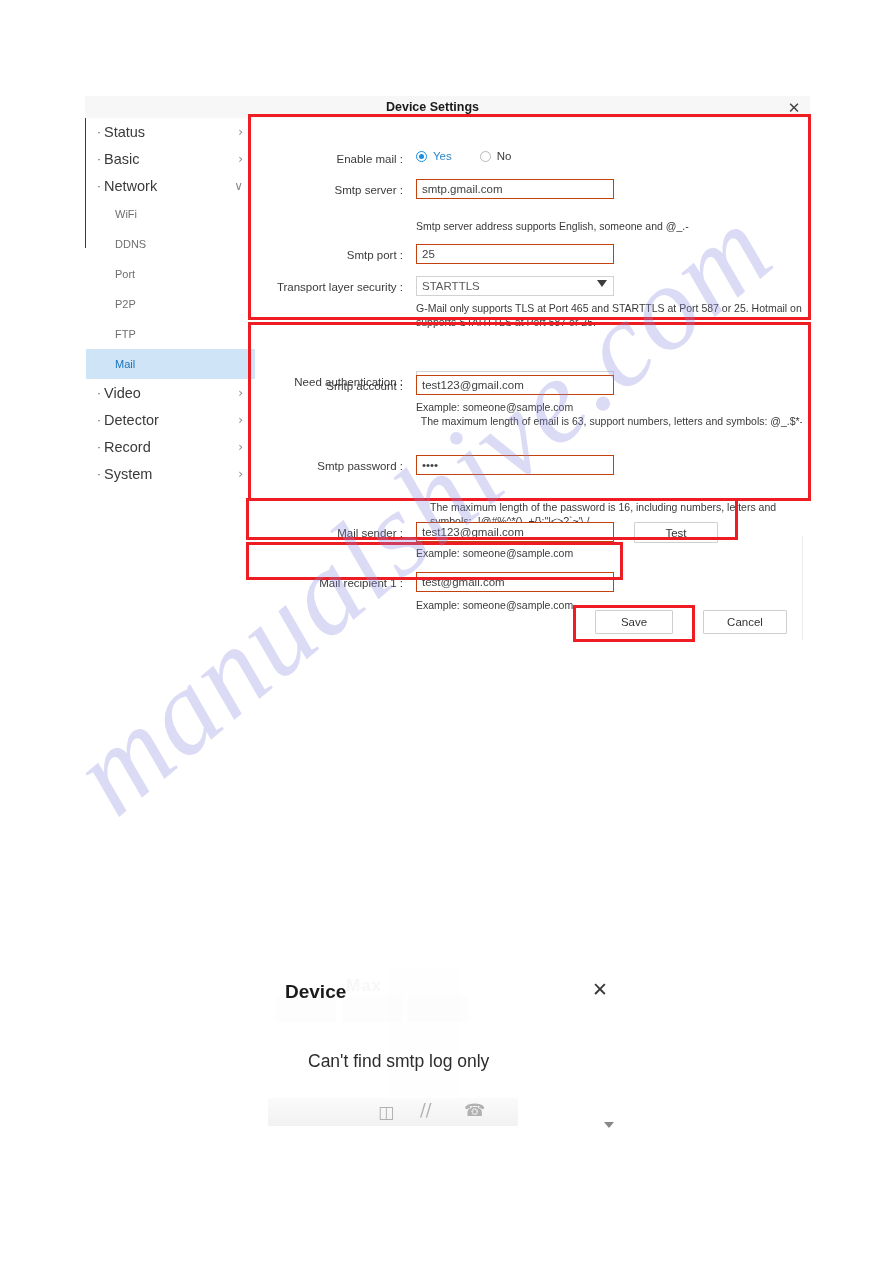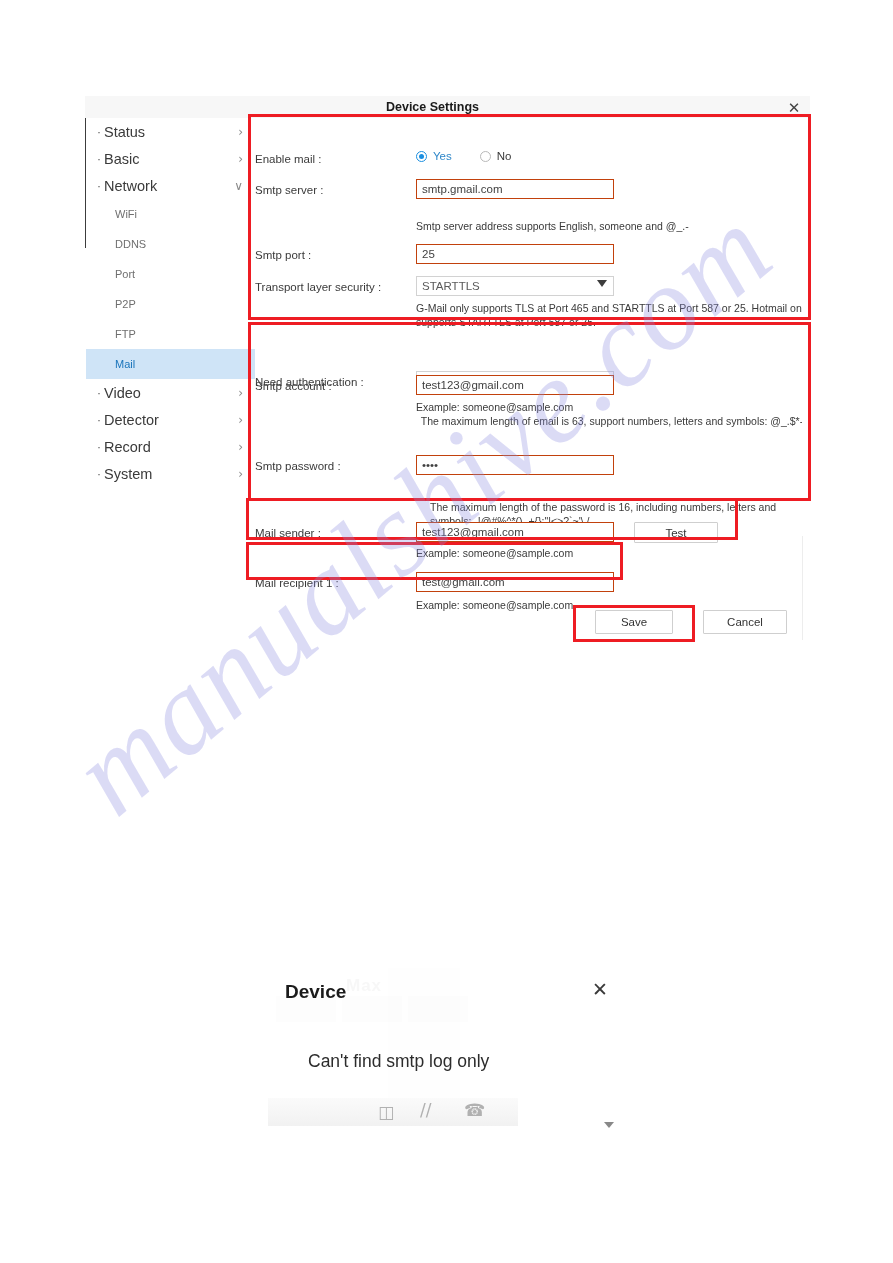--- a/index.html
+++ b/index.html
@@ -160,20 +160,21 @@
   .frow {
     position: absolute;
     left: 0;
     width: 555px;
     height: 22px;
   }
   .flabel {
     position: absolute;
     left: 0;
     width: 148px;
+    text-align: right;
     font-size: 11.5px;
     color: #3a3a3a;
     line-height: 22px;
     white-space: nowrap;
   }
   .fctl {
     position: absolute;
     left: 161px;
   }
   .txtbox {

